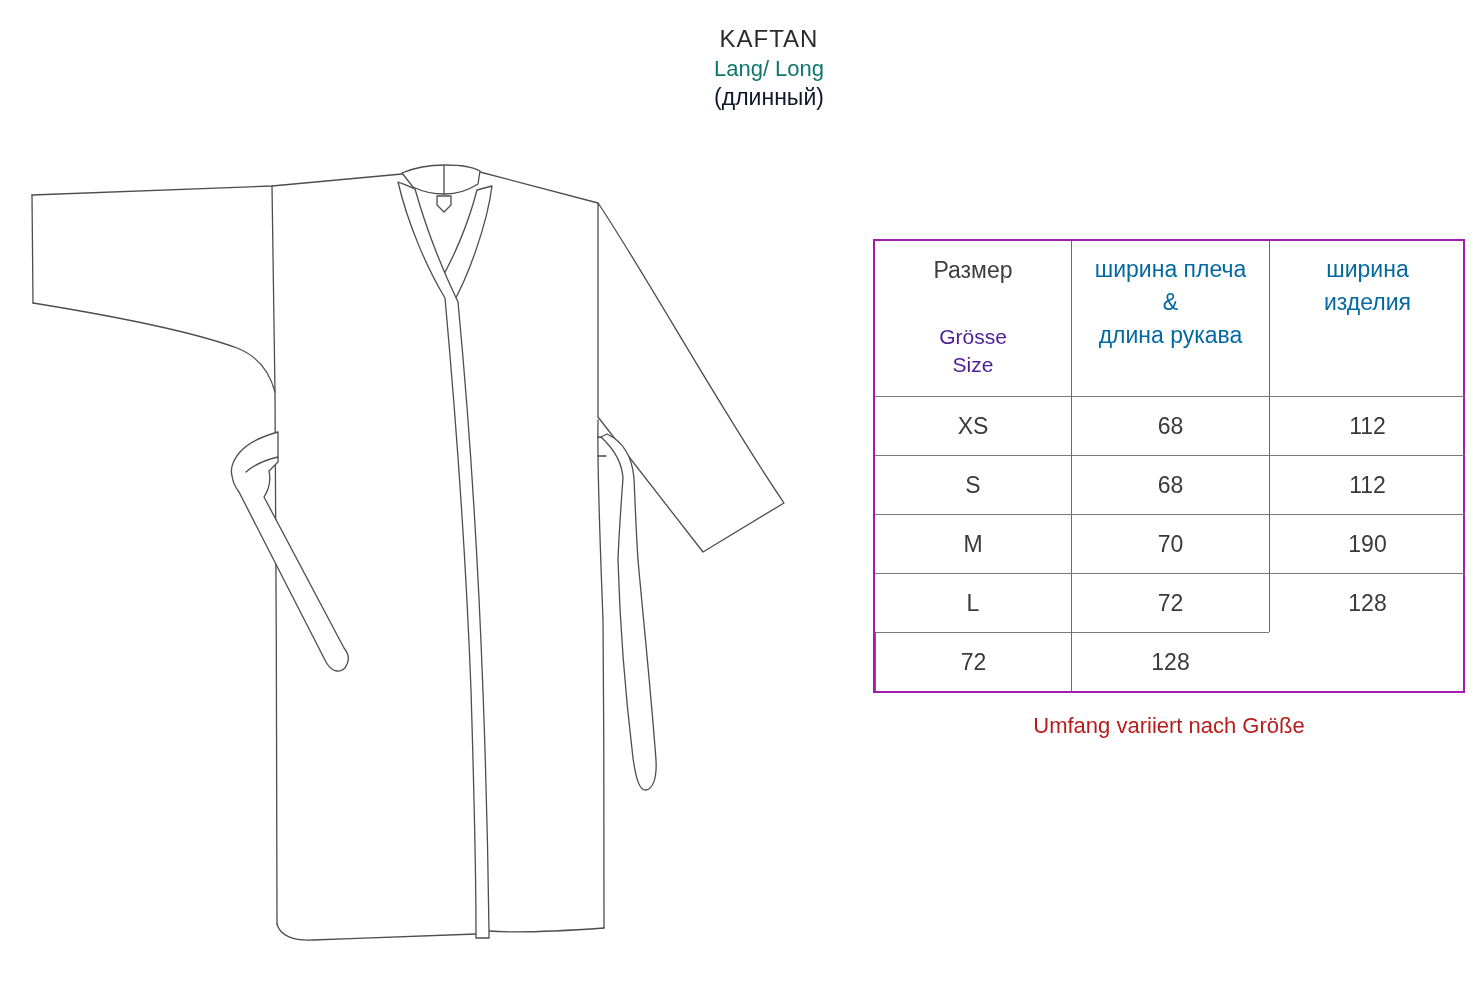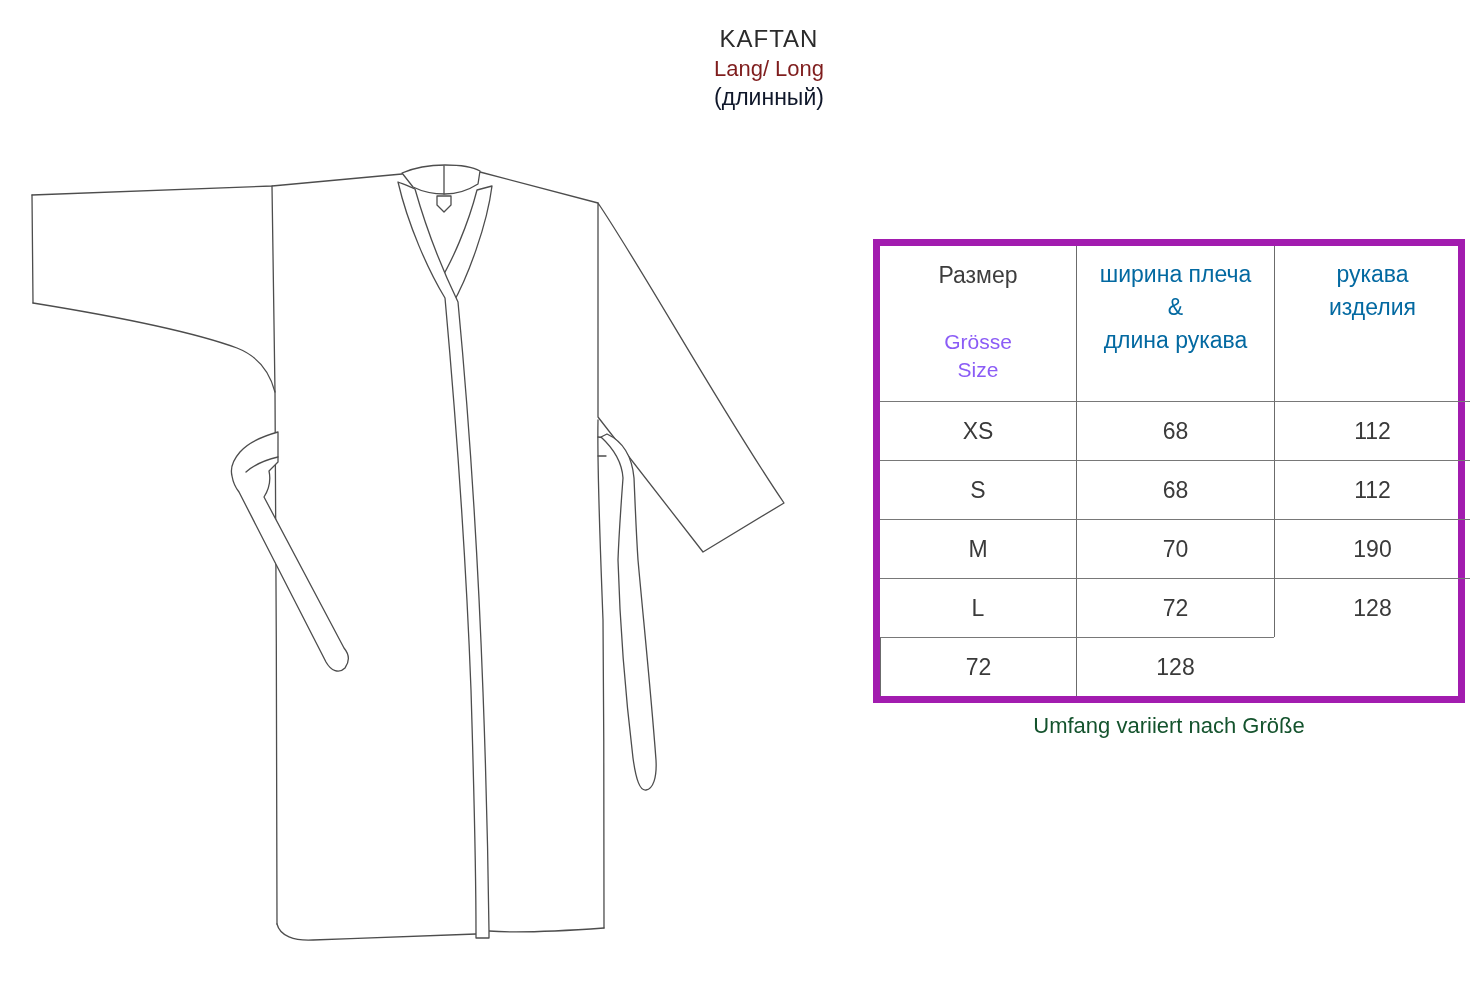--- a/index.html
+++ b/index.html
@@ -3,45 +3,45 @@
 <meta charset="utf-8">
 <style>
   html,body{margin:0;padding:0;background:#ffffff;}
   #page{position:relative;width:1481px;height:987px;background:#fff;overflow:hidden;
         font-family:"Liberation Sans","DejaVu Sans",sans-serif;color:#333;}
 
   
   .title-block{position:absolute;left:769px;top:24px;transform:translateX(-50%);
                text-align:center;white-space:nowrap;}
   .title-main{font-size:24px;letter-spacing:1px;color:#2b2b2b;line-height:30px;}
-  .title-sub{font-size:22px;color:#7f1d1d;line-height:29px;}
+  .title-sub{font-size:22px;color:#0f766e;line-height:29px;}
   .title-ru{font-size:23px;color:#0f172a;line-height:29px;}
 
   
   .robe-svg{position:absolute;left:0;top:0;width:830px;height:987px;}
 
   
   .size-table{position:absolute;left:873px;top:239px;width:592px;
               display:grid;grid-template-columns:196px 198px 196px;
               grid-template-rows:155px repeat(5,59px);
-              border:7px solid #a21caf;box-sizing:border-box;}
+              border:2px solid #a21caf;box-sizing:border-box;}
   .cell{box-sizing:border-box;display:flex;align-items:center;justify-content:center;
         font-size:23px;color:#3d3d3d;}
   .cell.bl{border-left:1px solid #6b6b6b;}
   .cell.bt{border-top:1px solid #787878;}
   .head{align-items:flex-start;text-align:center;}
   .head-inner{padding-top:12px;line-height:33px;font-size:23px;color:#0369a1;}
   .col1-inner{padding-top:15px;line-height:28px;}
   .col1-gap{height:39px;}
-  .col1-sub{font-size:21px;color:#8b5cf6;line-height:28px;}
+  .col1-sub{font-size:21px;color:#4c1d95;line-height:28px;}
   .val{font-size:23px;color:#3a3a3a;text-align:center;}
 
   
   .footnote{position:absolute;left:873px;top:711px;width:592px;text-align:center;
-            font-size:22px;color:#14532d;line-height:30px;}
+            font-size:22px;color:#b91c1c;line-height:30px;}
 </style>
 </head>
 <body>
 
 <div id="page">
 
   <div class="title-block">
     <div class="title-main">KAFTAN</div>
     <div class="title-sub">Lang/ Long</div>
     <div class="title-ru">(длинный)</div>
@@ -105,21 +105,21 @@
     </div>
     <div class="cell head bl">
       <div class="head-inner">
         <div>ширина плеча</div>
         <div>&amp;</div>
         <div>длина рукава</div>
       </div>
     </div>
     <div class="cell head bl">
       <div class="head-inner">
-        <div>рукава</div>
+        <div>ширина</div>
         <div>изделия</div>
       </div>
     </div>
 
     <div class="cell bt val">XS</div>
     <div class="cell bt bl val">68</div>
     <div class="cell bt bl val">112</div>
 
     <div class="cell bt val">S</div>
     <div class="cell bt bl val">68</div>

